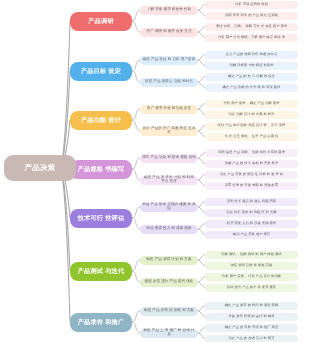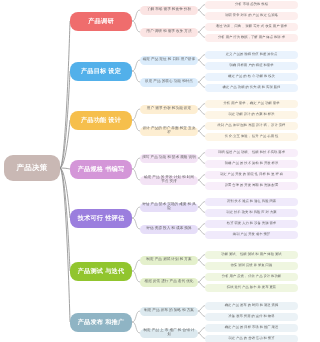--- a/index.html
+++ b/index.html
@@ -132,14 +132,14 @@
     <div class="node mid" style="left: 140px; top: 277.5px; width: 58px; height: 9px; background: rgb(228, 240, 204);">根据 反馈 进行 产品 迭代 优化</div>
     <div class="node leaf" style="left: 205px; top: 272.5px; width: 93px; height: 8px; background: rgb(239, 246, 224);">分析 用户 反馈， 优化 产品 设计 和功能</div>
     <div class="node leaf" style="left: 205px; top: 283.5px; width: 93px; height: 8px; background: rgb(239, 246, 224);">持续 迭代 产品 版本 并 发布 更新</div>
     <div class="node branch" style="left: 70px; top: 312.5px; width: 62px; height: 19px; background: rgb(143, 180, 196);">产品发布 和推广</div>
     <div class="node mid" style="left: 140px; top: 306.5px; width: 58px; height: 9px; background: rgb(220, 233, 239);">制定 产品 发布 的 策略 和 方案</div>
     <div class="node leaf" style="left: 205px; top: 301.5px; width: 93px; height: 8px; background: rgb(235, 242, 246);">确定 产品 发布 的 时间 和 渠道 选择</div>
     <div class="node leaf" style="left: 205px; top: 312.5px; width: 93px; height: 8px; background: rgb(235, 242, 246);">准备 发布 所需 的 宣传 和 物料</div>
     <div class="node mid" style="left: 140px; top: 328.5px; width: 58px; height: 9px; background: rgb(220, 233, 239);">制定 产品 上 市 推广 和 营销 计划</div>
     <div class="node leaf" style="left: 205px; top: 323.5px; width: 93px; height: 8px; background: rgb(235, 242, 246);">确定 产品 的 目标 市场 和 推广 渠道</div>
     <div class="node leaf" style="left: 205px; top: 334.5px; width: 93px; height: 8px; background: rgb(235, 242, 246);">制定 产品 的 营销 活动 和 预算</div>
-    <div class="node root" style="left: 4px; top: 155px; width: 56px; height: 26px; background: rgb(201, 184, 180);">产品决策</div>
+    <div class="node root" style="left: 4px; top: 155px; width: 72px; height: 26px; background: rgb(201, 184, 180);">产品决策</div>
   </div>
 
 </body></html>

